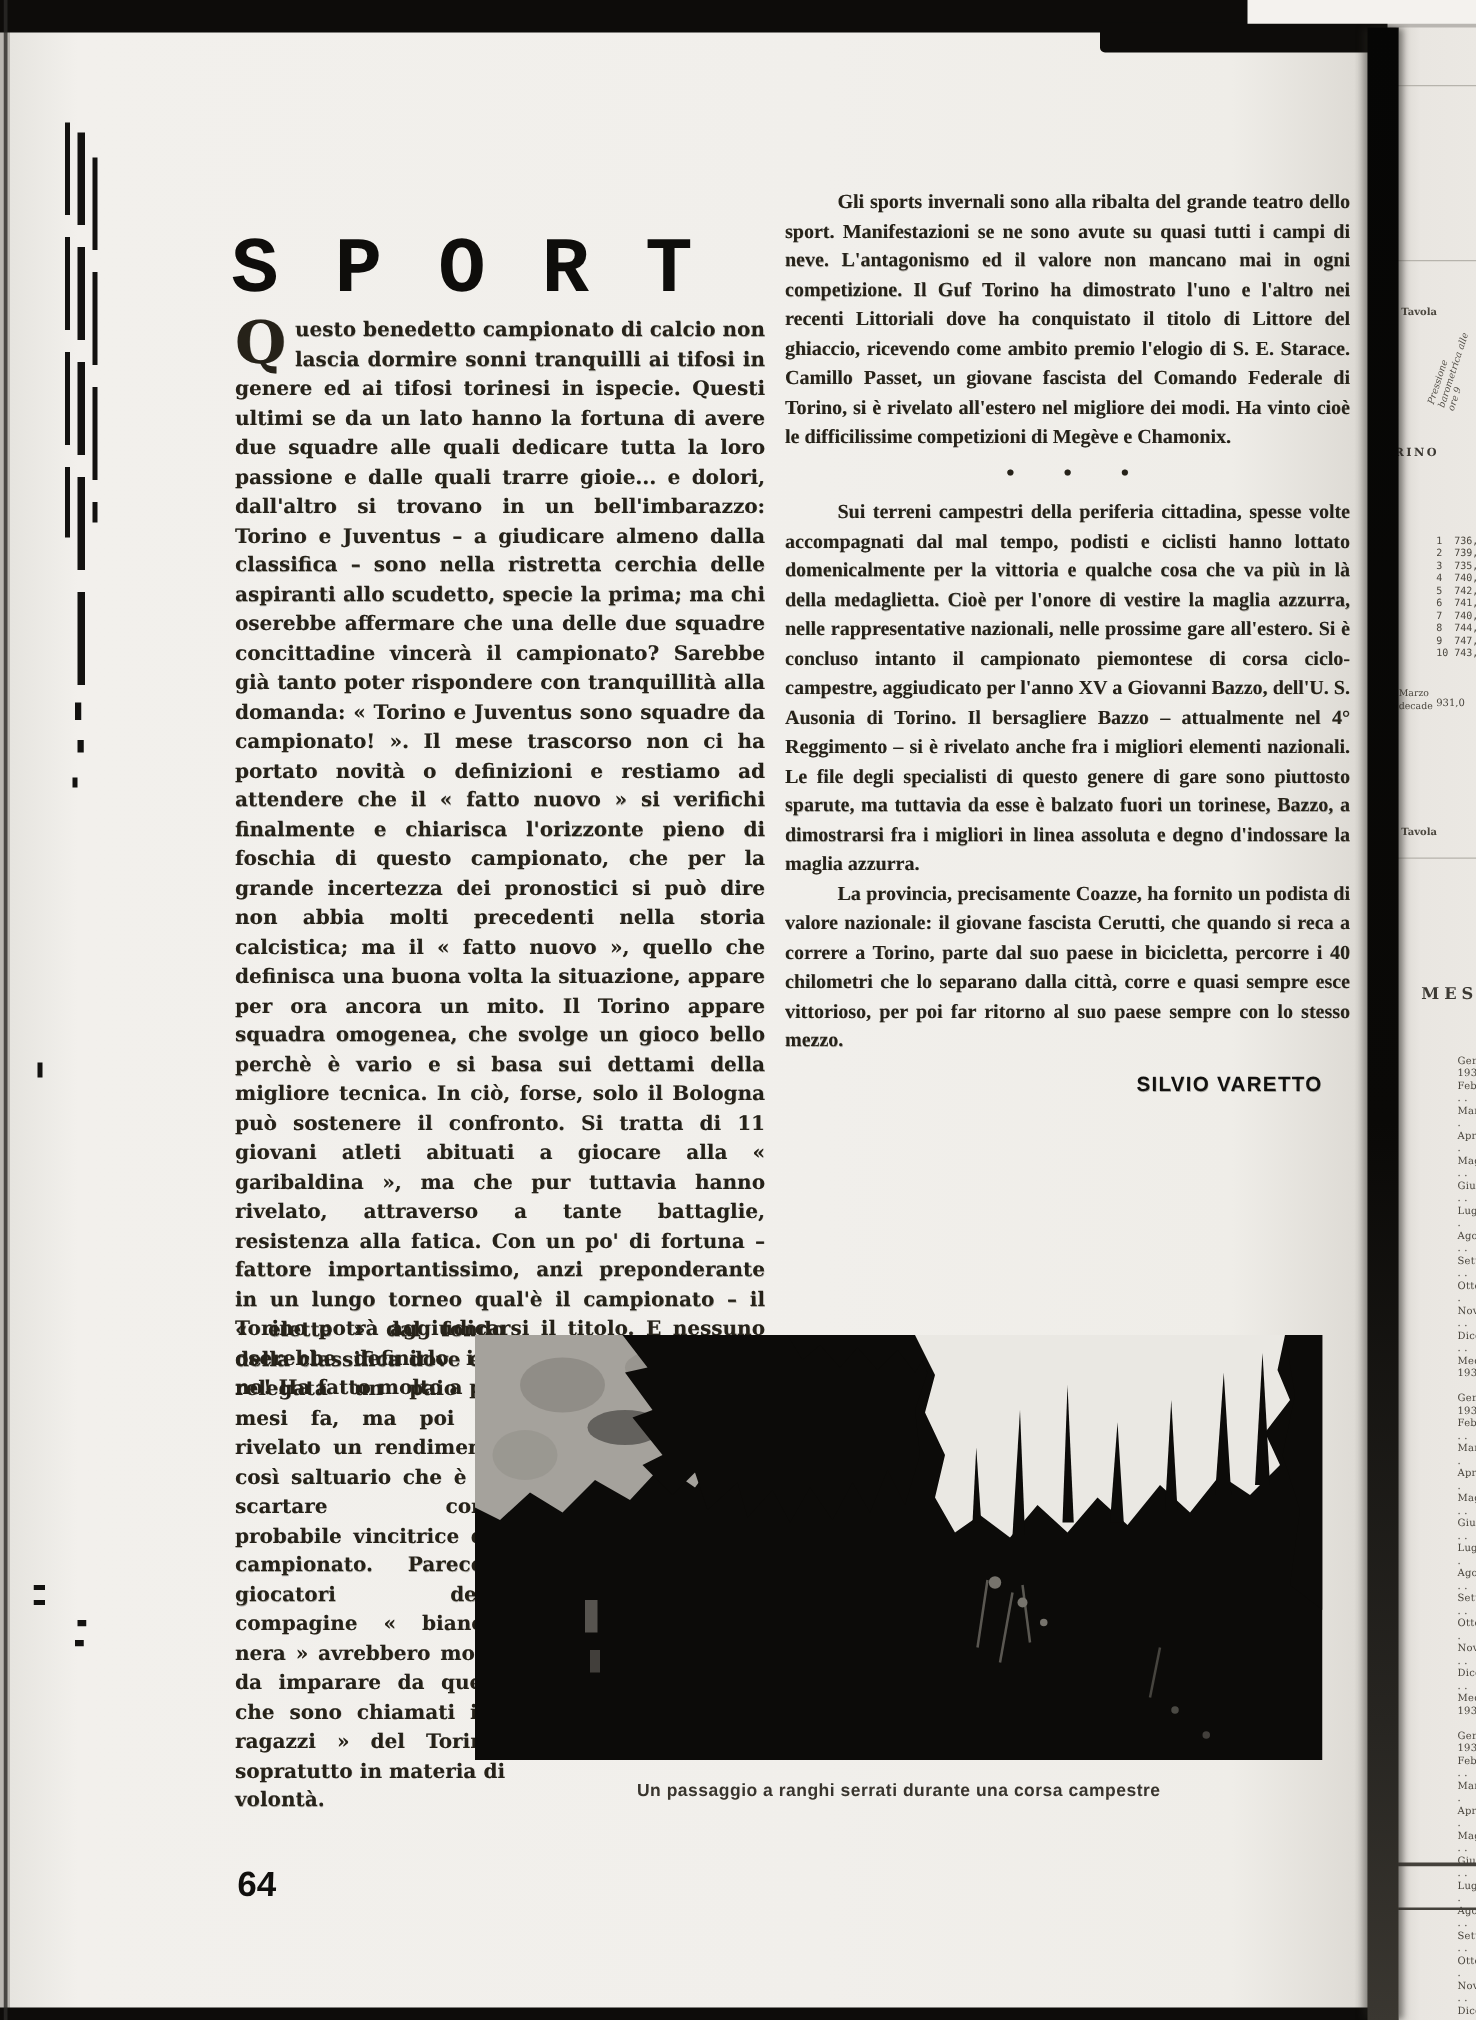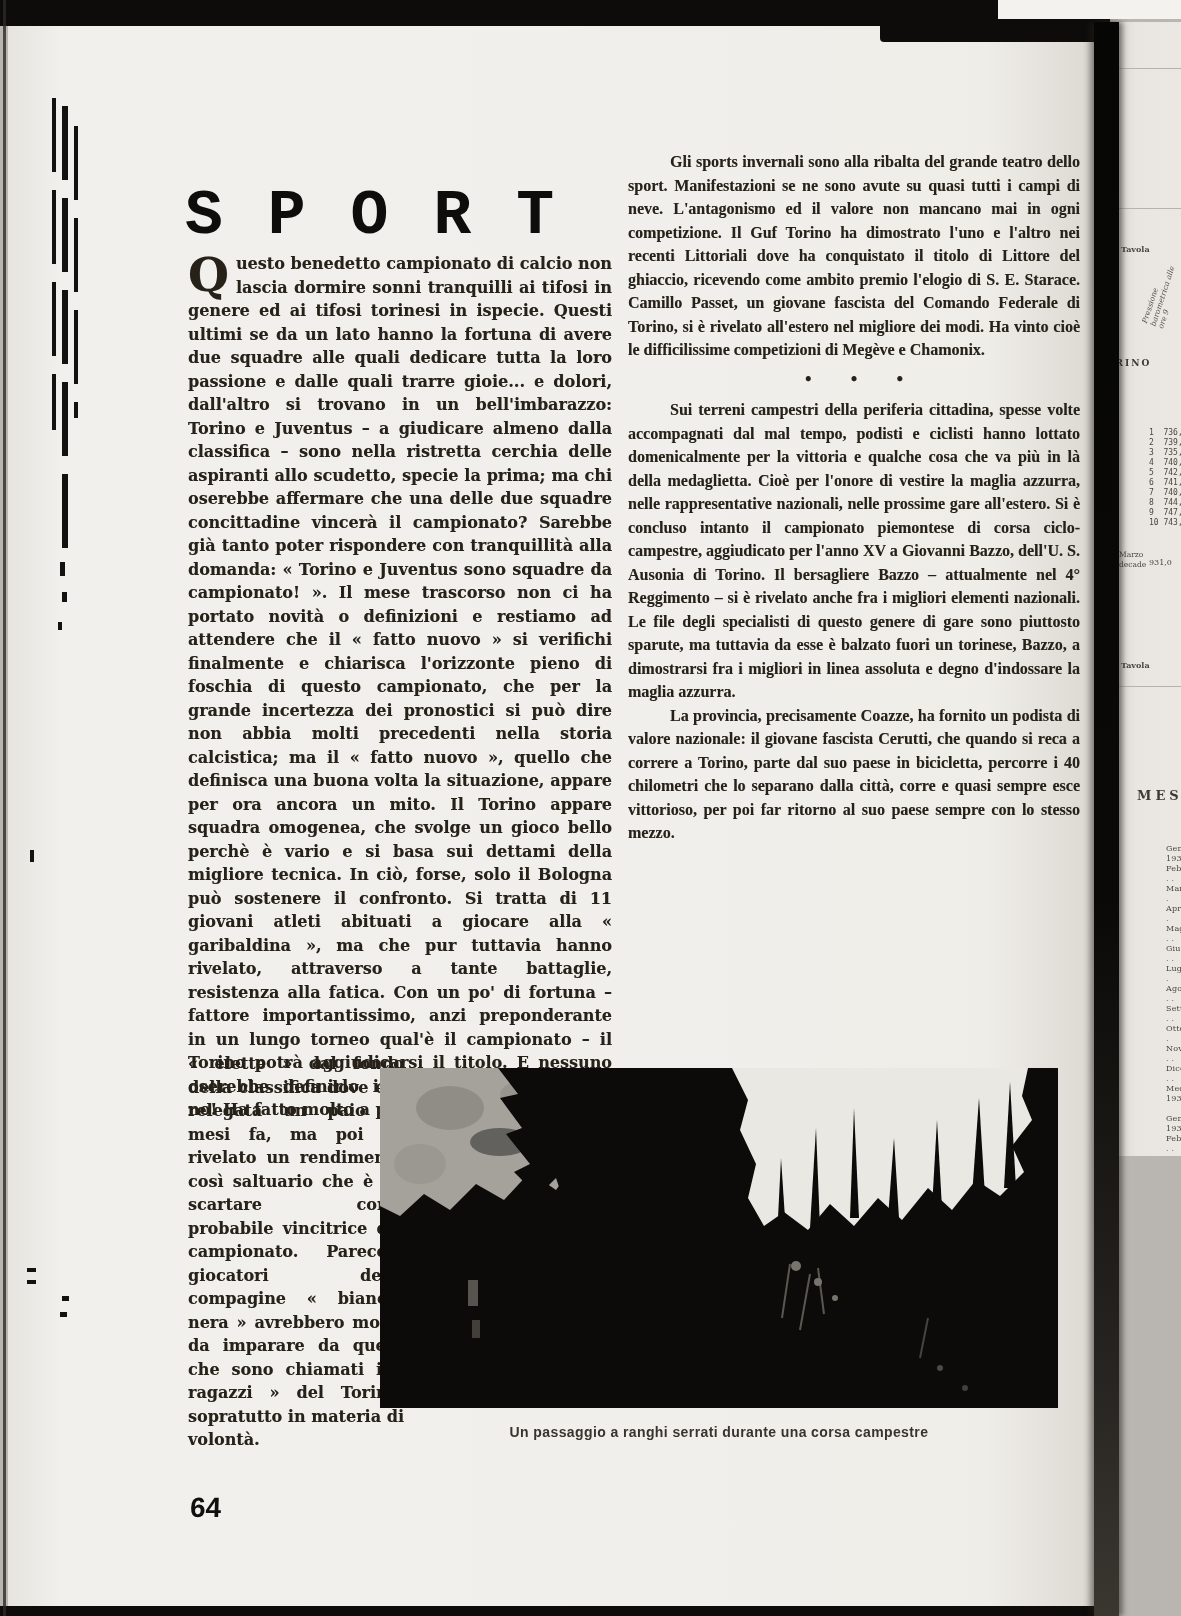--- a/index.html
+++ b/index.html
@@ -21,21 +21,21 @@
   .gutter{
     position:absolute;left:1094px;top:22px;width:25px;height:1594px;z-index:6;
     background:linear-gradient(180deg,#060605 0,#0a0907 55%,#272521 85%,#3a3731 100%);
     box-shadow:-4px 0 6px rgba(40,38,34,.45), 4px 0 5px rgba(40,38,34,.5);
   }
   .left-edge{position:absolute;left:3px;top:0;width:3px;height:1616px;background:#2c2b28;opacity:.8;z-index:6;}
   .mark{position:absolute;background:#131210;z-index:5;}
   .mark-broken{background:repeating-linear-gradient(180deg,#131210 0 74px,rgba(19,18,16,0) 74px 92px);}
   
   .side-strip{
-    position:absolute;left:1117px;top:22px;width:64px;height:1134px;z-index:4;
+    position:absolute;left:1117px;top:22px;width:64px;height:1594px;z-index:4;
     background:linear-gradient(90deg,#d8d5cf 0,#e9e6e1 30%,#ebe8e3 100%);
     color:#454139;overflow:hidden;
   }
   .side-strip .tiny{position:absolute;font-size:8px;line-height:10px;color:#4a463e;}
   .side-rule{position:absolute;left:0;height:1px;width:64px;background:#b6b3ac;}
   .side-rule-heavy{position:absolute;left:0;width:64px;height:3px;background:#44413b;}
   .readings{font-family:"DejaVu Sans Mono",monospace;white-space:pre;font-size:8px;line-height:11.6px;padding-left:26px;}
   .months{font-family:"DejaVu Serif",serif;white-space:pre-line;font-size:8px;line-height:11.6px;letter-spacing:.2px;padding-left:47px;}
   .rot-header{
     position:absolute;left:24px;top:300px;transform:rotate(-72deg);transform-origin:left top;
@@ -108,20 +108,21 @@
 
 <div class="col col-left-narrow">
   <p class="para">« elette » dal fondo della classifica dove era relegata un paio di mesi fa, ma poi ha rivelato un rendimento così saltuario che è da scartare come probabile vincitrice del campionato. Parecchi giocatori della compagine « bianco-nera » avrebbero molto da imparare da quelli che sono chiamati i « ragazzi » del Torino, sopratutto in materia di volontà.</p>
 </div>
 
 <div class="col col-right">
   <p class="para-indent">Gli sports invernali sono alla ribalta del grande teatro dello sport. Manifestazioni se ne sono avute su quasi tutti i campi di neve. L'antagonismo ed il valore non mancano mai in ogni competizione. Il Guf Torino ha dimostrato l'uno e l'altro nei recenti Littoriali dove ha conquistato il titolo di Littore del ghiaccio, ricevendo come ambito premio l'elogio di S. E. Starace. Camillo Passet, un giovane fascista del Comando Federale di Torino, si è rivelato all'estero nel migliore dei modi. Ha vinto cioè le difficilissime competizioni di Megève e Chamonix.</p>
   <p class="separator">• • •</p>
   <p class="para-indent">Sui terreni campestri della periferia cittadina, spesse volte accompagnati dal mal tempo, podisti e ciclisti hanno lottato domenicalmente per la vittoria e qualche cosa che va più in là della medaglietta. Cioè per l'onore di vestire la maglia azzurra, nelle rappresentative nazionali, nelle prossime gare all'estero. Si è concluso intanto il campionato piemontese di corsa ciclo-campestre, aggiudicato per l'anno XV a Giovanni Bazzo, dell'U. S. Ausonia di Torino. Il bersagliere Bazzo – attualmente nel 4° Reggimento – si è rivelato anche fra i migliori elementi nazionali. Le file degli specialisti di questo genere di gare sono piuttosto sparute, ma tuttavia da esse è balzato fuori un torinese, Bazzo, a dimostrarsi fra i migliori in linea assoluta e degno d'indossare la maglia azzurra.</p>
   <p class="para-indent">La provincia, precisamente Coazze, ha fornito un podista di valore nazionale: il giovane fascista Cerutti, che quando si reca a correre a Torino, parte dal suo paese in bicicletta, percorre i 40 chilometri che lo separano dalla città, corre e quasi sempre esce vittorioso, per poi far ritorno al suo paese sempre con lo stesso mezzo.</p>
+  <p class="byline">SILVIO VARETTO</p>
 </div>
 
 <div class="photo-wrap">
   <svg viewBox="0 0 678 340" preserveAspectRatio="none">
     <rect width="678" height="340" fill="#0c0b09"></rect>
 
     <path fill="#a5a29c" d="M0,0 L335,0 L335,6 L318,22 L324,44 L300,70 L282,58 L262,92 L240,78 L222,108 L198,92 L176,122 L150,104 L124,132 L96,116 L70,142 L44,126 L20,148 L0,138 Z"></path>
     <ellipse cx="70" cy="40" rx="34" ry="22" fill="#7f7c76" opacity=".55"></ellipse>
     <ellipse cx="160" cy="26" rx="40" ry="16" fill="#8b8882" opacity=".5"></ellipse>
     <ellipse cx="40" cy="96" rx="26" ry="20" fill="#8e8b85" opacity=".45"></ellipse>

